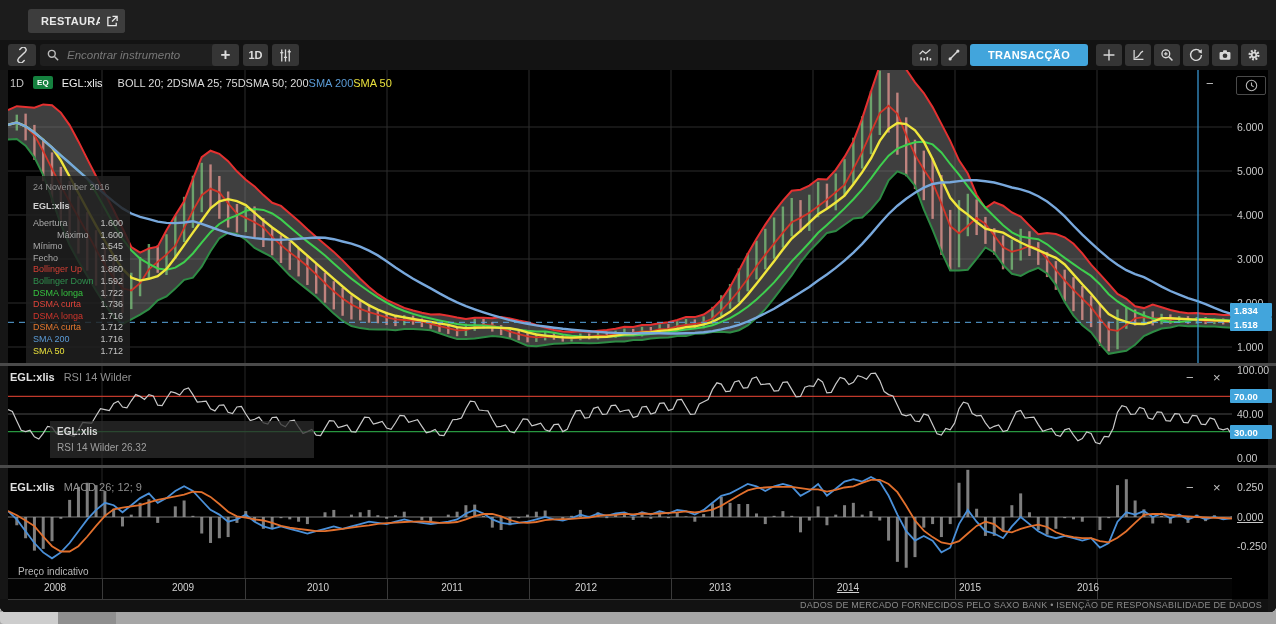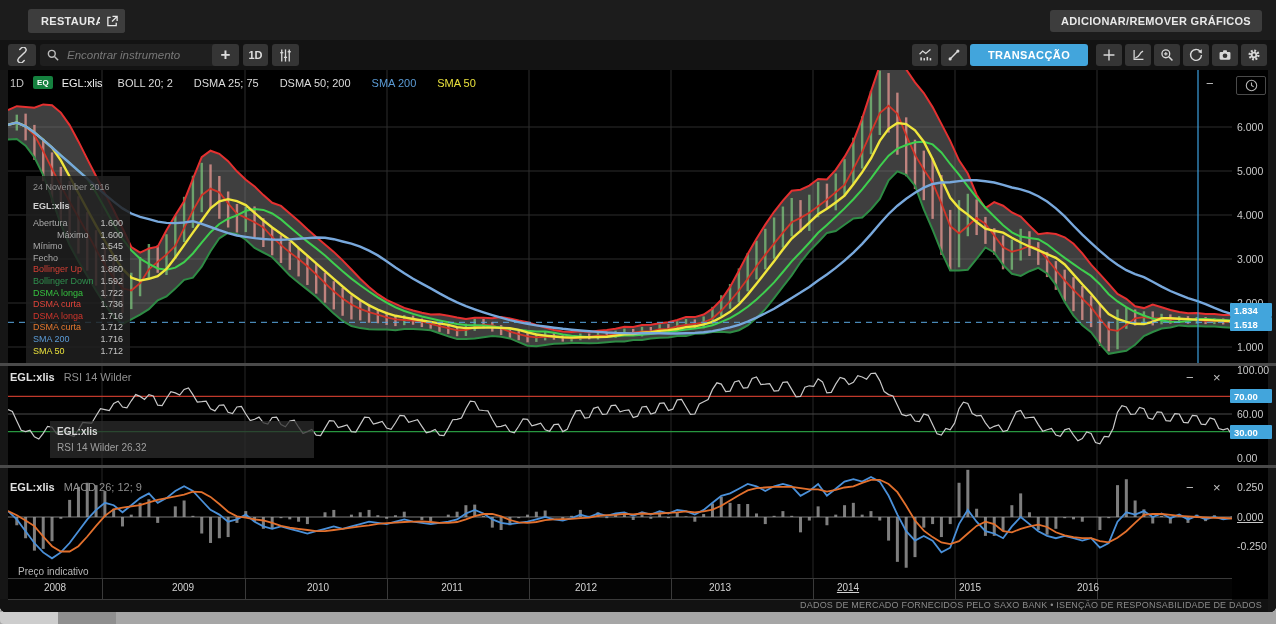--- a/index.html
+++ b/index.html
@@ -72,21 +72,20 @@
 <div id="app">
 
   <div class="topbar">
     <button class="btn" id="restoreBtn">RESTAURAR</button>
     <button class="btn" id="openWinBtn">
       <svg class="icon" width="14" height="14" viewBox="0 0 14 14">
         <path d="M5 3 H2 V12 H11 V9" fill="none" stroke="#e9e9e9" stroke-width="1.4"></path>
         <path d="M7 2 H12 V7 M12 2 L6.5 7.5" fill="none" stroke="#e9e9e9" stroke-width="1.4"></path>
       </svg>
     </button>
-    <button class="btn" id="addRemoveBtn">ADICIONAR/REMOVER GRÁFICOS</button>
   </div>
 
   <div class="toolbar">
     <button class="tbtn" style="left:8px;width:28px">
       <svg class="icon" width="16" height="16" viewBox="0 0 20 20">
         <path d="M8 12 l-2.2 2.2 a3.4 3.4 0 0 0 4.8 4.8 L12.8 16.8 M12 8 l2.2-2.2 a3.4 3.4 0 0 0 -4.8-4.8 L7.2 3.2 M7.8 12.2 L12.2 7.8" fill="none" stroke="#d9d9d9" stroke-width="1.8" stroke-linecap="round"></path>
       </svg>
     </button>
     <div class="searchbox">
       <svg class="icon" width="12" height="12" viewBox="0 0 14 14">
@@ -336,21 +335,21 @@
           <path d="M0.0 54.8 L8.8 52.6 L17.6 56.3 L26.4 62.5 L35.2 69.8 L44.0 77.5 L52.8 90.4 L61.6 106.5 L70.4 123.0 L79.3 139.5 L88.1 155.6 L96.9 171.0 L105.7 185.7 L114.5 198.9 L123.3 207.7 L132.1 210.6 L140.9 208.8 L149.7 206.2 L158.5 198.9 L167.3 187.5 L176.1 175.1 L184.9 162.6 L193.7 150.5 L202.5 138.4 L211.3 131.4 L220.1 129.2 L228.9 131.1 L237.8 135.1 L246.6 142.8 L255.4 150.5 L264.2 157.5 L273.0 163.7 L281.8 169.9 L290.6 178.0 L299.4 185.7 L308.2 193.4 L317.0 201.1 L325.8 208.8 L334.6 216.5 L343.4 223.8 L352.2 230.1 L361.0 235.4 L369.8 239.6 L378.6 243.1 L387.5 245.8 L396.3 247.4 L405.1 249.0 L413.9 250.5 L422.7 251.9 L431.5 253.4 L440.3 254.9 L449.1 257.1 L457.9 258.1 L466.7 257.8 L475.5 257.6 L484.3 257.6 L493.1 257.9 L501.9 258.2 L510.7 259.8 L519.5 262.4 L528.3 264.5 L537.2 265.6 L546.0 266.5 L554.8 267.3 L563.6 267.6 L572.4 267.2 L581.2 267.2 L590.0 267.0 L598.8 266.7 L607.6 265.6 L616.4 264.4 L625.2 264.1 L634.0 262.8 L642.8 262.3 L651.6 260.9 L660.4 260.1 L669.2 259.0 L678.0 257.1 L686.8 256.3 L695.7 254.4 L704.5 251.8 L713.3 247.2 L722.1 241.8 L730.9 234.5 L739.7 224.6 L748.5 213.8 L757.3 202.6 L766.1 191.2 L774.9 179.5 L783.7 168.5 L792.5 160.8 L801.3 152.7 L810.1 144.3 L818.9 138.8 L827.7 132.5 L836.5 125.6 L845.4 114.2 L854.2 102.1 L863.0 88.5 L871.8 70.9 L880.6 58.8 L889.4 53.0 L898.2 54.1 L907.0 60.3 L915.8 71.7 L924.6 88.9 L933.4 109.1 L942.2 127.8 L951.0 138.0 L959.8 144.6 L968.6 152.0 L977.4 158.6 L986.2 160.8 L995.1 162.6 L1003.9 167.7 L1012.7 172.5 L1021.5 176.5 L1030.3 180.2 L1039.1 184.2 L1047.9 187.9 L1056.7 194.5 L1065.5 204.4 L1074.3 214.3 L1083.1 223.7 L1091.9 234.3 L1100.7 244.0 L1109.5 249.0 L1118.3 251.9 L1127.1 253.8 L1135.9 254.0 L1144.7 251.8 L1153.6 248.2 L1162.4 248.3 L1171.2 248.7 L1180.0 249.1 L1188.8 249.6 L1197.6 249.9 L1206.4 250.4 L1215.2 250.7 L1224.0 251.3" fill="none" stroke="#f0e63c" stroke-width="2.4"></path>
           <path d="M0.0 54.8 L8.8 52.6 L17.6 56.3 L26.4 62.5 L35.2 69.8 L44.0 77.5 L52.8 85.3 L61.6 93.0 L70.4 100.8 L79.3 108.7 L88.1 116.6 L96.9 124.3 L105.7 131.6 L114.5 138.4 L123.3 143.5 L132.1 146.9 L140.9 149.1 L149.7 151.6 L158.5 152.9 L167.3 153.1 L176.1 152.5 L184.9 151.2 L193.7 153.8 L202.5 157.0 L211.3 160.2 L220.1 163.1 L228.9 165.5 L237.8 166.9 L246.6 168.1 L255.4 169.0 L264.2 169.6 L273.0 169.7 L281.8 169.4 L290.6 168.8 L299.4 168.1 L308.2 167.5 L317.0 167.8 L325.8 169.2 L334.6 171.5 L343.4 173.6 L352.2 176.6 L361.0 180.6 L369.8 185.4 L378.6 191.2 L387.5 197.5 L396.3 203.3 L405.1 208.7 L413.9 213.6 L422.7 218.4 L431.5 223.4 L440.3 228.1 L449.1 232.4 L457.9 236.1 L466.7 239.3 L475.5 242.3 L484.3 245.1 L493.1 247.7 L501.9 250.1 L510.7 252.1 L519.5 253.9 L528.3 255.4 L537.2 256.5 L546.0 257.7 L554.8 258.8 L563.6 259.7 L572.4 260.5 L581.2 261.2 L590.0 261.9 L598.8 262.5 L607.6 262.9 L616.4 263.1 L625.2 263.4 L634.0 263.3 L642.8 263.3 L651.6 263.3 L660.4 263.5 L669.2 263.5 L678.0 263.2 L686.8 262.9 L695.7 262.2 L704.5 261.1 L713.3 259.4 L722.1 257.3 L730.9 254.8 L739.7 251.5 L748.5 247.6 L757.3 243.3 L766.1 238.7 L774.9 233.4 L783.7 227.9 L792.5 222.6 L801.3 216.9 L810.1 210.6 L818.9 204.5 L827.7 197.9 L836.5 190.6 L845.4 182.6 L854.2 173.8 L863.0 164.1 L871.8 153.7 L880.6 144.0 L889.4 135.7 L898.2 128.7 L907.0 122.8 L915.8 117.7 L924.6 114.0 L933.4 112.5 L942.2 112.2 L951.0 111.1 L959.8 110.1 L968.6 110.2 L977.4 111.3 L986.2 112.5 L995.1 114.9 L1003.9 117.5 L1012.7 119.3 L1021.5 122.2 L1030.3 126.2 L1039.1 131.6 L1047.9 138.3 L1056.7 146.4 L1065.5 155.7 L1074.3 164.6 L1083.1 172.8 L1091.9 180.8 L1100.7 188.4 L1109.5 194.8 L1118.3 200.2 L1127.1 204.1 L1135.9 207.2 L1144.7 211.8 L1153.6 216.6 L1162.4 221.0 L1171.2 224.7 L1180.0 228.2 L1188.8 230.9 L1197.6 234.2 L1206.4 237.9 L1215.2 241.3 L1224.0 244.1" fill="none" stroke="#78a8dc" stroke-width="2.4"></path>
           <line x1="0" y1="252.316" x2="1224" y2="252.316" stroke="#5aa7e0" stroke-width="1" stroke-dasharray="6 5"></line>
           <line x1="1190" y1="0" x2="1190" y2="293" stroke="#3da0e0" stroke-width="1.2"></line>
         </svg>
       </div>
     <div class="paneheader" style="top:6px">
       <span style="color:#c4c4c4">1D</span>
       <span class="eqbadge">EQ</span>
       <span style="color:#f0f0f0">EGL:xlis</span>
-      <span id="indicatorList" style="display:flex;gap:21px;margin-left:6px">
+      <span id="indicatorList" style="display:flex;gap:0;margin-left:6px">
           <span class="ind" style="color: rgb(220, 220, 220);">BOLL 20; 2</span>
           <span class="ind" style="color: rgb(220, 220, 220);">DSMA 25; 75</span>
           <span class="ind" style="color: rgb(220, 220, 220); text-align: center;">DSMA 50; 200</span>
           <span class="ind" style="color: rgb(91, 155, 213);">SMA 200</span>
           <span class="ind" style="color: rgb(232, 224, 60);">SMA 50</span>
         </span>
     </div>
     <button class="panectl" style="left:1200px;top:6px">−</button>
     <button class="clockbtn">
       <svg class="icon" width="13" height="13" viewBox="0 0 14 14">
@@ -626,21 +625,21 @@
     <div class="statusbar">DADOS DE MERCADO FORNECIDOS PELO SAXO BANK • ISENÇÃO DE RESPONSABILIDADE DE DADOS</div>
   <div class="axlabel" style="top: 57px;">6.000</div>
       <div class="axlabel" style="top: 101px;">5.000</div>
       <div class="axlabel" style="top: 145px;">4.000</div>
       <div class="axlabel" style="top: 189px;">3.000</div>
       <div class="axlabel" style="top: 233px;">2.000</div>
       <div class="axlabel" style="top: 277px;">1.000</div>
       <div class="bluebadge" style="top: 233px;">1.834</div>
       <div class="bluebadge" style="top: 247px;">1.518</div>
       <div class="axlabel" style="top: 300px;">100.00</div>
-      <div class="axlabel" style="top: 344px;">60.00</div>
+      <div class="axlabel" style="top: 344px;">40.00</div>
       <div class="axlabel" style="top: 388px;">0.00</div>
       <div class="bluebadge" style="top: 319px;">70.00</div>
       <div class="bluebadge" style="top: 355px;">30.00</div>
       <div class="axlabel" style="top: 417px;">0.250</div>
       <div class="axlabel" style="top: 447px; text-decoration: underline;">0.000</div>
       <div class="axlabel" style="top: 476px;">-0.250</div>
     </div>
 </div>
 
 <div class="desktop">

